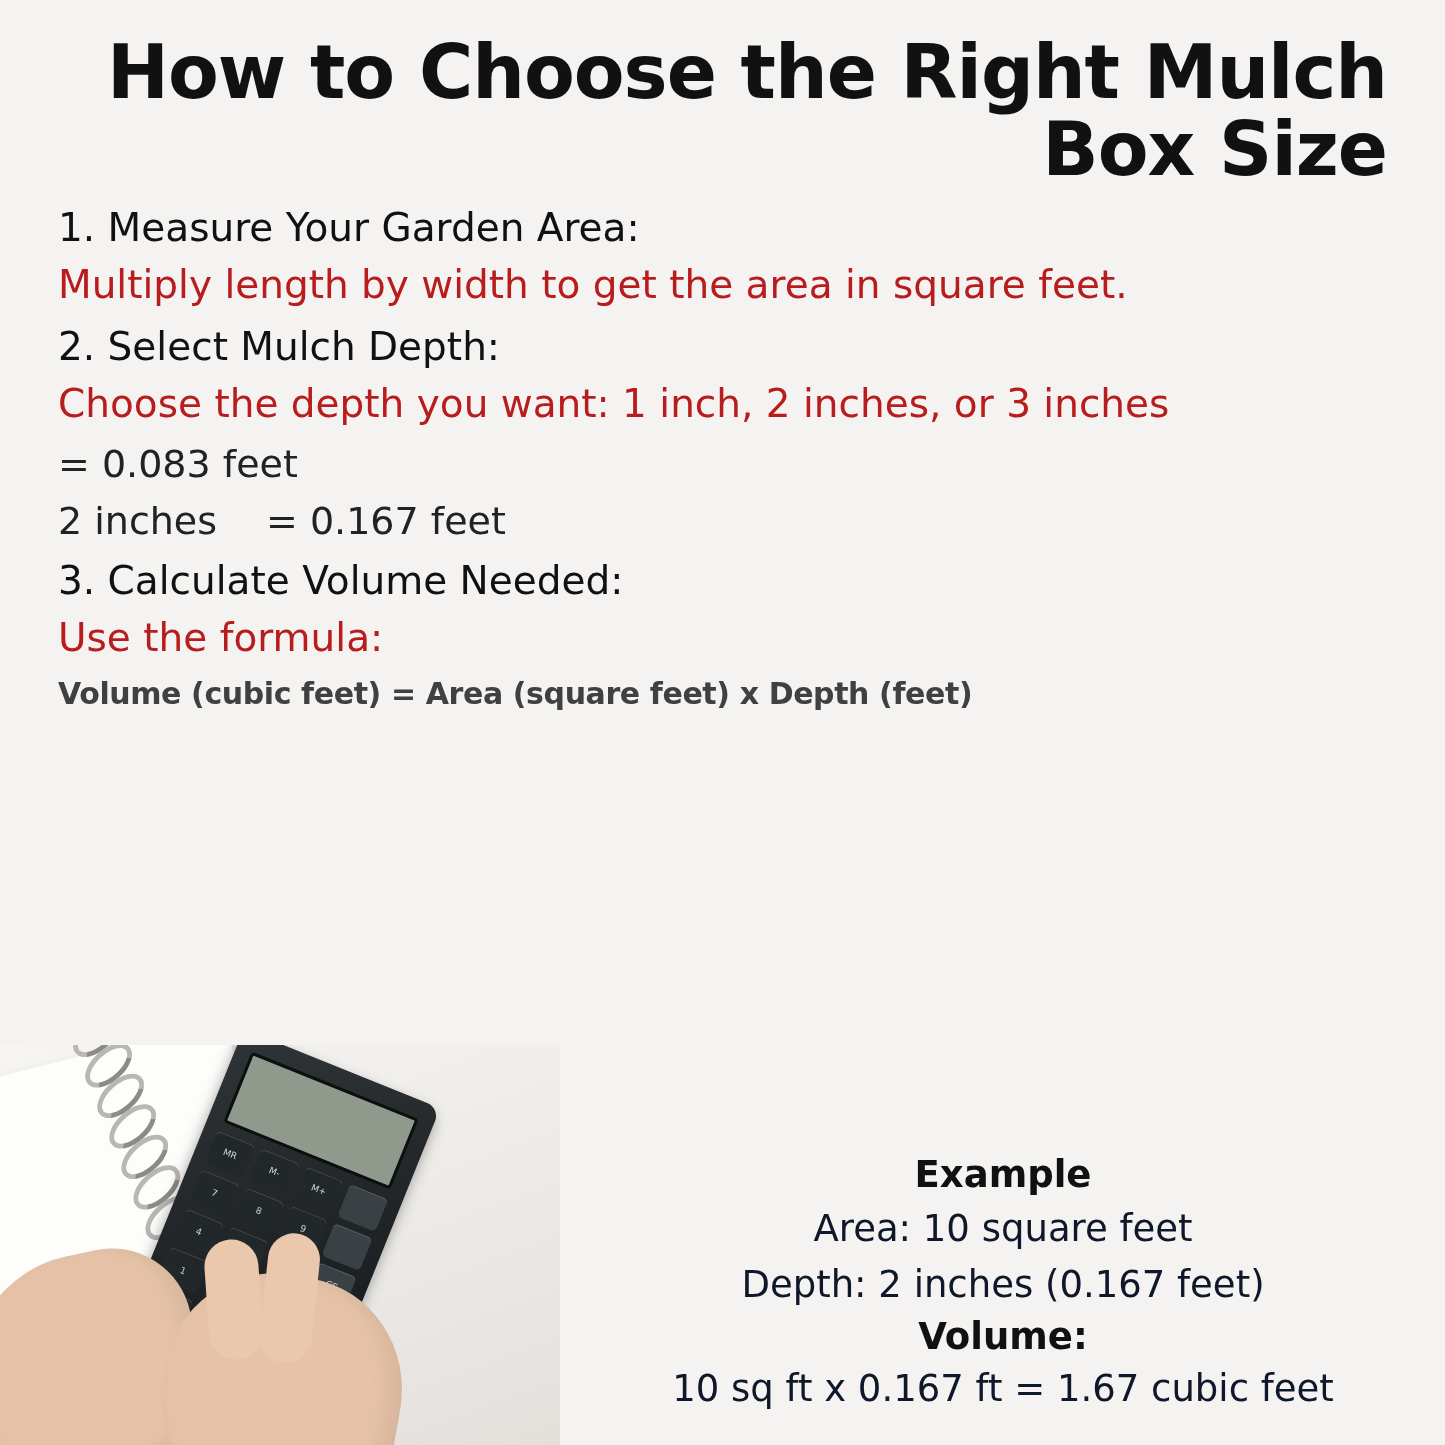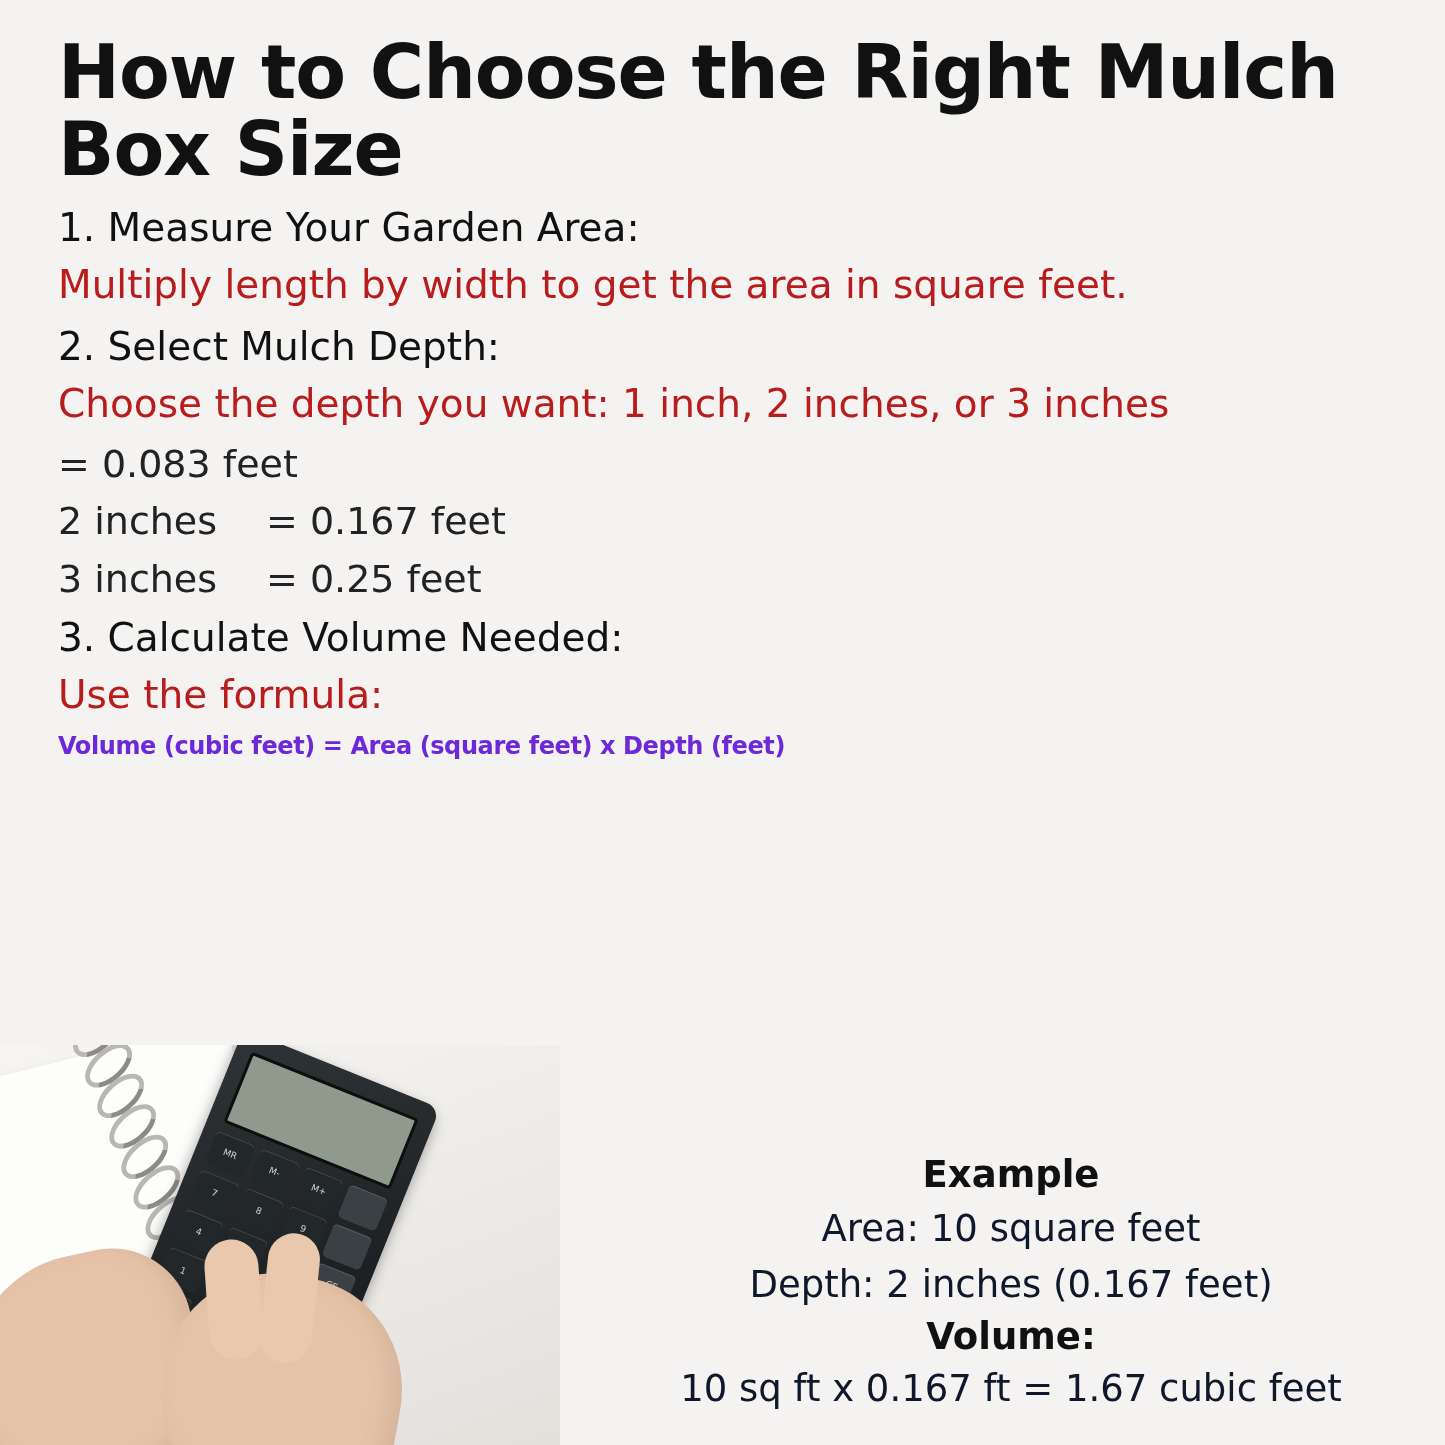--- a/index.html
+++ b/index.html
@@ -19,21 +19,21 @@
     position: relative;
     width: 1445px;
     height: 1445px;
     box-sizing: border-box;
     padding: 34px 58px 0 58px;
   }
   .title {
     font-size: 74px;
     font-weight: bold;
     line-height: 1.04;
-    text-align: left;
+    text-align: right;
     letter-spacing: -1px;
     margin: 0 0 14px 0;
     color: #111;
   }
   .steps {
     margin-top: 14px;
   }
   .step-head {
     font-size: 39px;
     font-weight: normal;
@@ -57,38 +57,38 @@
   }
   .conv-label {
     display: inline-block;
     width: 208px;
     white-space: pre;
   }
   .conv-value {
     display: inline-block;
   }
   .formula {
-    font-size: 24px;
+    font-size: 30px;
     font-weight: bold;
     line-height: 1.3;
     margin: 6px 0 0 0;
-    color: #6d28d9;
+    color: #404040;
     letter-spacing: -0.4px;
   }
   .bottom {
     position: absolute;
     left: 0;
     right: 0;
     bottom: 0;
     height: 400px;
   }
   
   .example {
     position: absolute;
-    right: 34px;
+    right: 42px;
     bottom: 26px;
     width: 800px;
     text-align: center;
   }
   .example-title {
     font-size: 37px;
     font-weight: bold;
     margin: 0 0 8px 0;
     color: #111;
   }
@@ -260,24 +260,20 @@
     <p class="step-body">Choose the depth you want: 1 inch, 2 inches, or 3 inches</p>
 
 
     <div class="conv-row">
       <span class="conv-value">= 0.083 feet</span>
     </div>
     <div class="conv-row">
       <span class="conv-label">2 inches</span>
       <span class="conv-value">= 0.167 feet</span>
     </div>
-    <div class="conv-row">
-      <span class="conv-label">3 inches</span>
-      <span class="conv-value">= 0.25 feet</span>
-    </div>
 
     <p class="step-head">3. Calculate Volume Needed:</p>
     <p class="step-body">Use the formula:</p>
     <p class="formula">Volume (cubic feet) = Area (square feet) x Depth (feet)</p>
 
   </div>
 
   <div class="bottom">
 
     <div class="photo">

